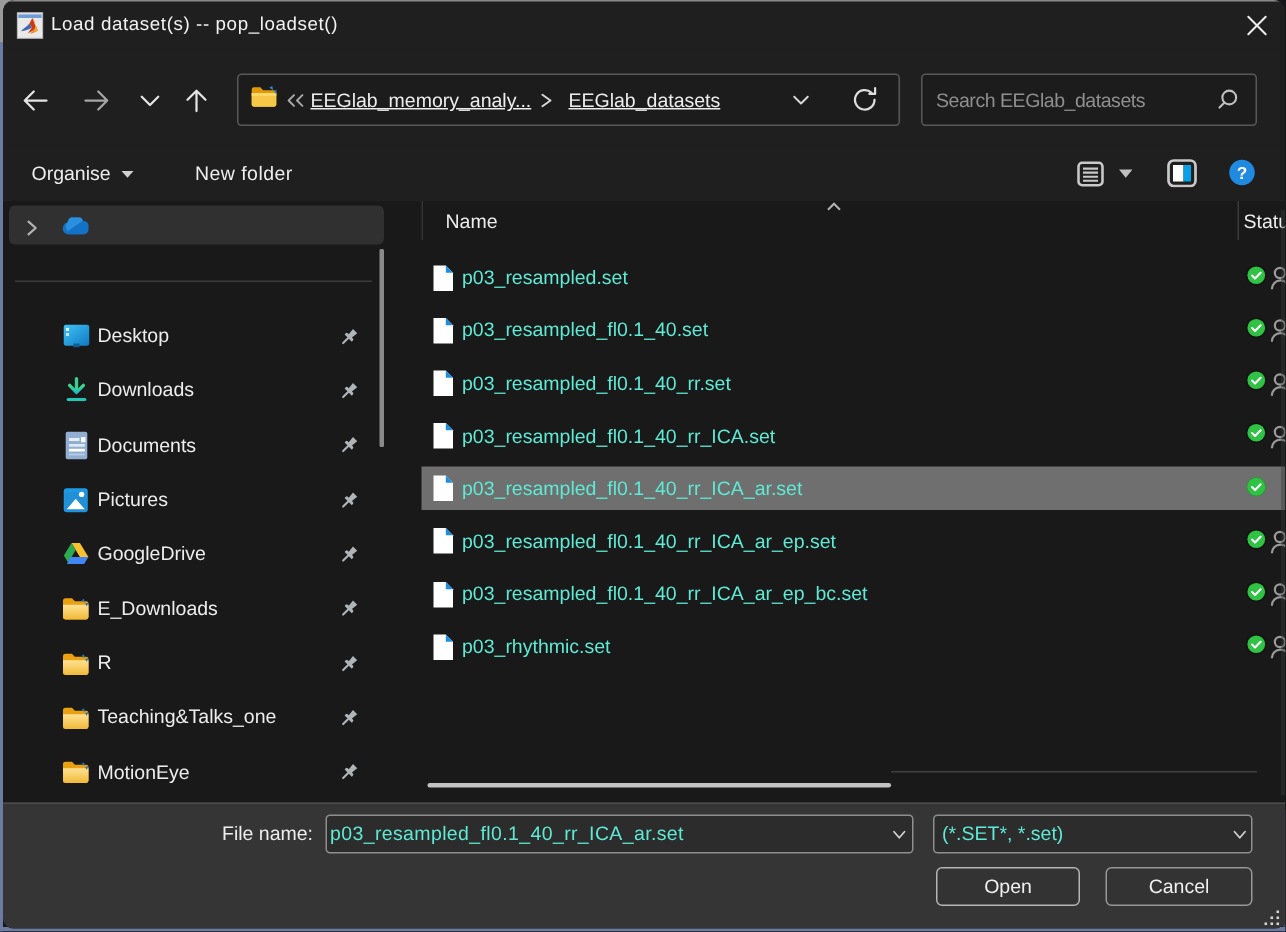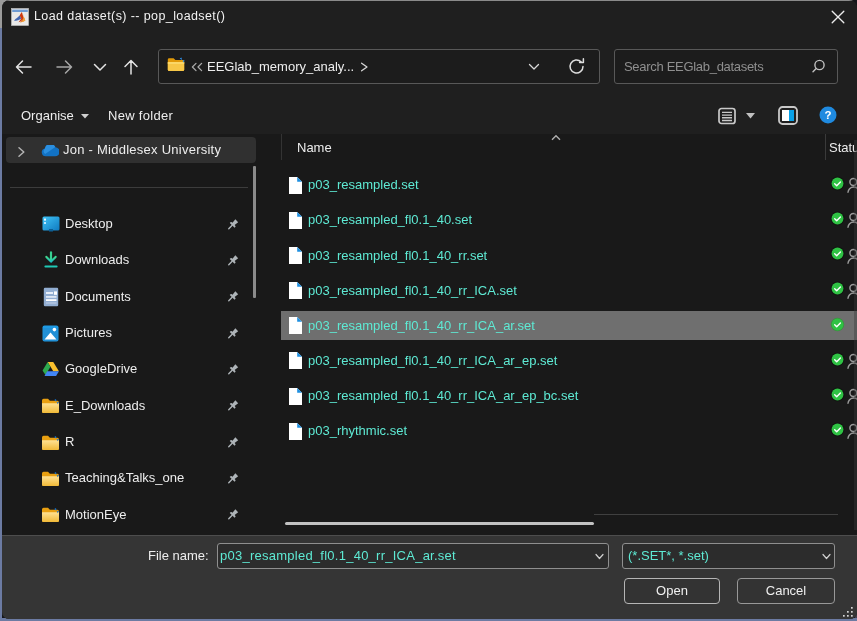--- a/index.html
+++ b/index.html
@@ -19,21 +19,21 @@
     border-radius:8px 8px 0 0; }
   
   #titlebar { left:0; top:0; width:855px; height:33px; background:#1f1f1f; }
   #title-text { left:32px; top:0; height:33px; line-height:33px; font-size:12.5px; letter-spacing:0.4px; color:#f2f2f2; }
   #content { left:0; top:134px; width:855px; height:401px; background:#191919; }
   #bottombar { left:0; top:535px; width:855px; height:84px; background:#353535; border-top:1px solid #4d4d4d; }
   .navbtn { top:55px; width:24px; height:24px; }
   .bar { top:49px; height:35px; border:1px solid #585858; border-radius:3px; background:#1c1c1c; }
   #addressbar { left:156px; width:442px; }
   #searchbar { left:612px; width:224px; }
-  .crumb { font-size:13px; color:#ededed; line-height:33px; }
+  .crumb { font-size:13px; color:#ededed; line-height:33px;text-decoration:underline; }
   #toolrow { left:0; top:97px; width:855px; height:37px; background:#1f1f1f; }
   .ui-text { font-size:13px; color:#ededed; }
   
   .side-label { font-size:13px; color:#ededed; }
   #side-sel { left:4px; top:137px; width:250px; height:26px; background:#303030; border-radius:4px; }
   #side-sep { left:8px; top:187px; width:238px; height:1px; background:#3c3c3c; }
   #side-scroll { left:251px; top:166px; width:2.5px; height:132px; background:#8a8a8a; border-radius:1px; }
   
   #col-sep { left:823px; top:134px; width:1px; height:26px; background:#3a3a3a; }
   #col-sep2 { left:278.5px; top:134px; width:1px; height:26px; background:#333333; }
@@ -95,41 +95,42 @@
       <path d="M0.8 5 h16.4 v2 h-16.4 Z" fill="#fbd768"></path>
       <path d="M12.6 1.5 l1.9 -1.1 l0.6 2.6 Z M15.5 3.6 l2.1 -0.3 l-1 2.4 Z" fill="#2c8ee8"></path>
     </svg>
     <svg class="abs" style="left:188px;top:60px" width="14" height="14" viewBox="0 0 14 14">
       <path d="M6 3.4 L2.4 7 L6 10.6 M11.6 3.4 L8 7 L11.6 10.6" stroke="#a8a8a8" stroke-width="1.3" fill="none" stroke-linecap="round" stroke-linejoin="round"></path>
     </svg>
     <div class="abs crumb" style="left:205px;top:50px">EEGlab_memory_analy...</div>
     <svg class="abs" style="left:355px;top:60px" width="14" height="14" viewBox="0 0 14 14">
       <path d="M4.6 3.2 L10 7 L4.6 10.8" stroke="#d8d8d8" stroke-width="1.3" fill="none" stroke-linecap="round" stroke-linejoin="round"></path>
     </svg>
+    <div class="abs crumb" style="left:377px;top:50px">EEGlab_datasets</div>
     <svg class="abs" style="left:525px;top:60px" width="14" height="14" viewBox="0 0 14 14">
       <path d="M2.5 4.5 L7 9 L11.5 4.5" stroke="#d8d8d8" stroke-width="1.3" fill="none" stroke-linecap="round" stroke-linejoin="round"></path>
     </svg>
     <svg class="abs" style="left:565px;top:57px" width="19" height="19" viewBox="0 0 19 19">
       <path d="M16 9.5 a6.5 6.5 0 1 1 -1.95 -4.6" stroke="#dedede" stroke-width="1.5" fill="none" stroke-linecap="round"></path>
       <path d="M16.4 1.8 v3.8 h-3.8" stroke="#dedede" stroke-width="1.5" fill="none" stroke-linecap="round" stroke-linejoin="round"></path>
     </svg>
 
     <div id="searchbar" class="abs bar"></div>
     <div class="abs" style="left:622px;top:50px;font-size:13px;color:#8f8f8f;line-height:33px;letter-spacing:-0.3px">Search EEGlab_datasets</div>
     <svg class="abs" style="left:808px;top:58px" width="17" height="17" viewBox="0 0 17 17">
       <circle cx="9.5" cy="7" r="4.6" stroke="#c0c0c0" stroke-width="1.4" fill="none"></circle>
       <path d="M6.2 10.5 L3 13.7" stroke="#c0c0c0" stroke-width="1.4" stroke-linecap="round"></path>
     </svg>
 
     <div id="toolrow" class="abs"></div>
     <div class="abs ui-text" style="left:19px;top:97px;line-height:37px">Organise</div>
     <svg class="abs" style="left:77px;top:110px" width="12" height="12" viewBox="0 0 12 12">
       <path d="M2 4 L6 8.5 L10 4 Z" fill="#d0d0d0"></path>
     </svg>
-    <div class="abs ui-text" style="left:106px;top:97px;line-height:37px;letter-spacing:0.3px">New folder</div>
+    <div class="abs ui-text" style="left:128px;top:97px;line-height:37px;letter-spacing:0.3px">New folder</div>
     <svg class="abs" style="left:716px;top:107px" width="18" height="18" viewBox="0 0 18 18">
       <rect x="1" y="1.5" width="16" height="15" rx="2.5" fill="none" stroke="#c9c9c9" stroke-width="1.7"></rect>
       <path d="M4 5.4 h10 M4 8.1 h10 M4 10.8 h10 M4 13.5 h10" stroke="#c9c9c9" stroke-width="1.4"></path>
     </svg>
     <svg class="abs" style="left:742px;top:111px" width="13" height="10" viewBox="0 0 13 10">
       <path d="M2 2 L6.5 7.5 L11 2 Z" fill="#c0c0c0"></path>
     </svg>
     <svg class="abs" style="left:776px;top:106px" width="20" height="19" viewBox="0 0 20 19">
       <rect x="1" y="1" width="18" height="17" rx="3.5" fill="none" stroke="#c9c9c9" stroke-width="1.8"></rect>
       <rect x="4" y="4" width="7" height="11" fill="#ffffff"></rect>
@@ -143,21 +144,20 @@
     <div id="content" class="abs"></div>
 
     <div id="side-sel" class="abs"></div>
     <svg class="abs" style="left:11.5px;top:145px" width="14" height="14" viewBox="0 0 14 14">
       <path d="M5 2.8 L9.8 7 L5 11.2" stroke="#b2b2b2" stroke-width="1.5" fill="none" stroke-linecap="round" stroke-linejoin="round"></path>
     </svg>
     <svg class="abs" style="left:38.5px;top:144.5px" width="18.5" height="12" viewBox="0 0 20 13">
       <path d="M5.2 12.2 a4.3 4.3 0 0 1 -1 -8.5 a6 6 0 0 1 11.4 -1.3 a4.05 4.05 0 0 1 -0.6 9.8 Z" fill="#1272c4"></path>
       <path d="M4.2 3.7 a6 6 0 0 1 11.3 -1.4 l-11 7.5 a4.3 4.3 0 0 1 -0.3 -6.1 Z" fill="#2b8fe0"></path>
     </svg>
-    <div class="abs side-label" style="left:61px;top:137px;line-height:26px;letter-spacing:0.25px">Jon - Middlesex University</div>
     <div id="side-sep" class="abs"></div>
     <div id="side-scroll" class="abs"></div>
     <div id="sidebar-items">
         <div class="abs" style="left:39px;top:214.0px;width:19px;height:20px;display:flex;align-items:center;justify-content:center">
           <svg width="18" height="16" viewBox="0 0 18 16">
             <rect x="0.5" y="0.5" width="17" height="14" rx="1.5" fill="url(#dg)"></rect>
             <defs>
               <linearGradient id="dg" x1="0" y1="0" x2="1" y2="1">
                 <stop offset="0" stop-color="#3fc3f7"></stop>
                 <stop offset="1" stop-color="#0f7ac0"></stop>

